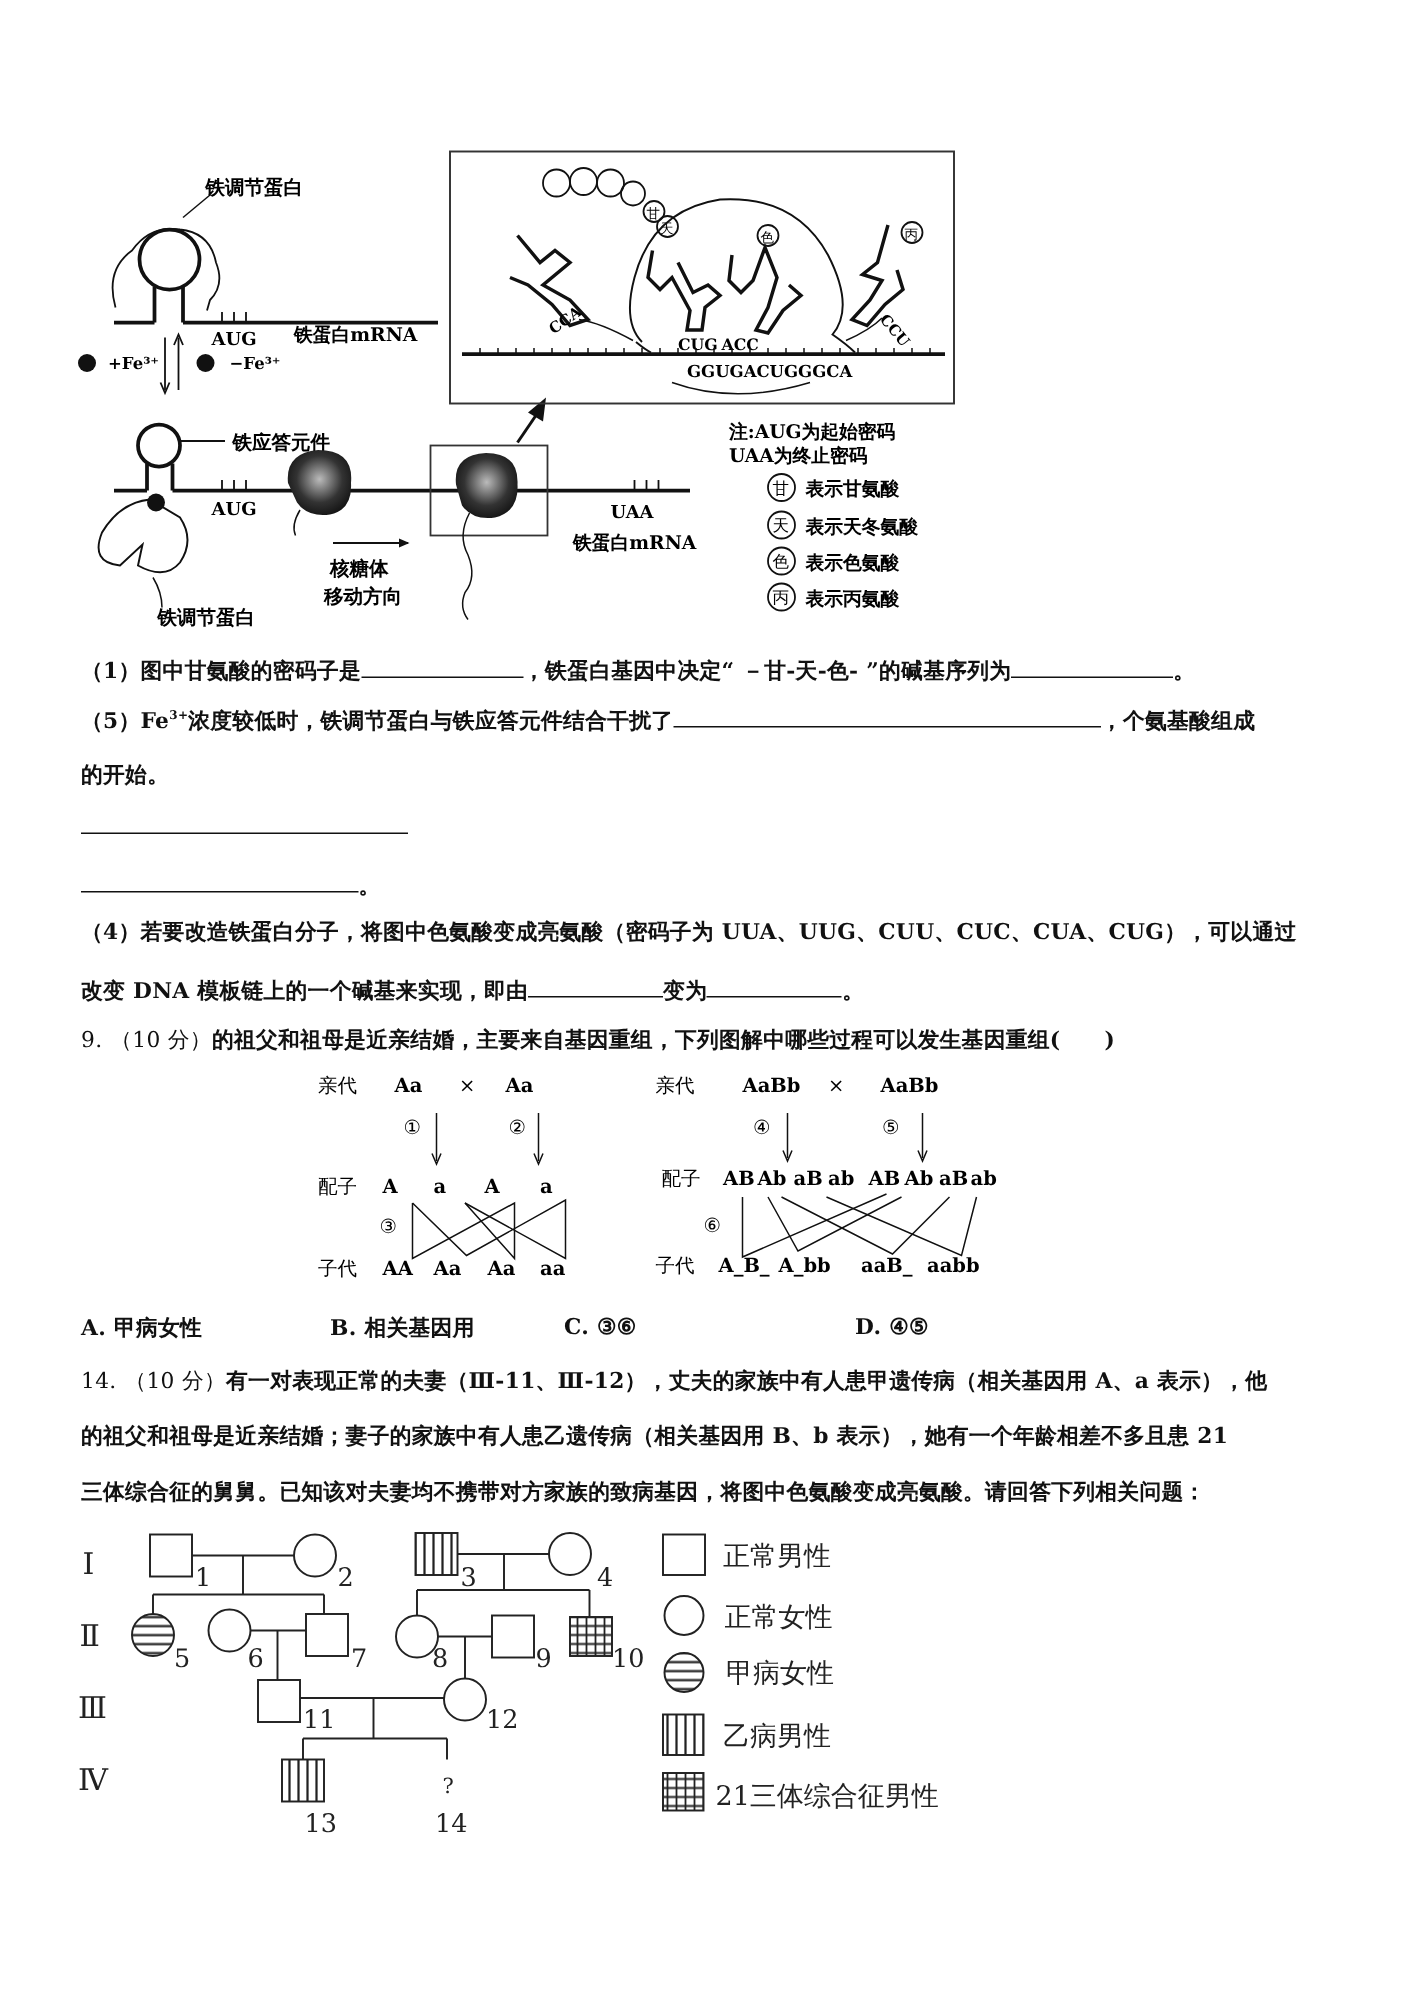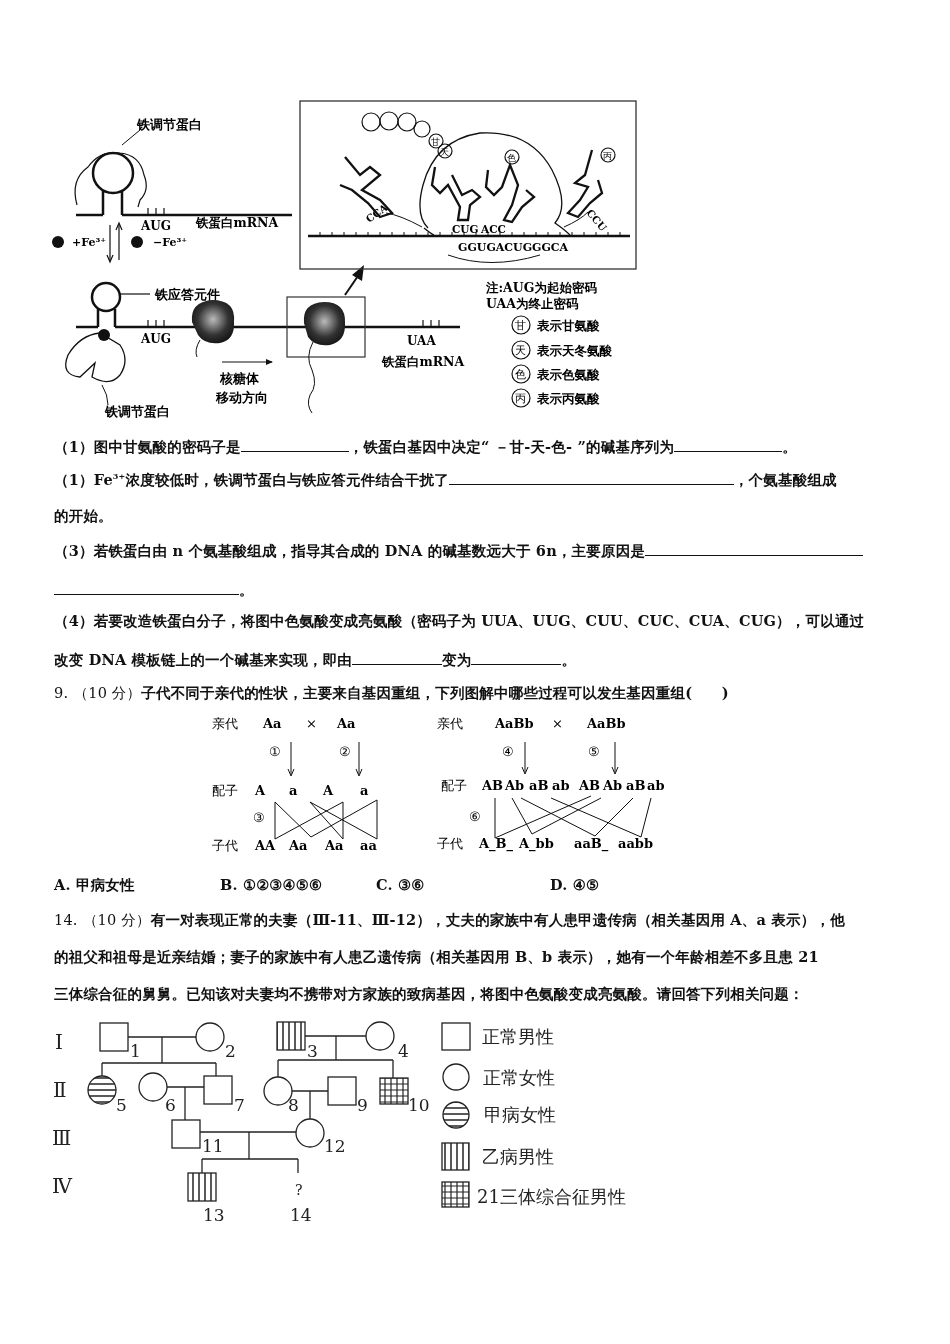--- a/index.html
+++ b/index.html
@@ -132,37 +132,37 @@
     <circle cx="481" cy="303" r="9" fill="none" stroke="#111" stroke-width="1.2"></circle>
     <text x="475" y="307" font-size="11">丙</text>
     <text x="497" y="308" font-size="12.5" font-weight="bold">表示丙氨酸</text>
   </g>
 </svg>
 
 <div class="line" style="top:437px">
   <span>（1）图中甘氨酸的密码子是</span><span class="blank" style="width:108px"></span><span>，铁蛋白基因中决定“ －甘-天-色- ”的碱基序列为</span><span class="blank" style="width:108px"></span><span>。</span>
 </div>
 <div class="line" style="top:470px">
-  <span>（1）Fe</span><sup style="font-size:8px">3+</sup><span>浓度较低时，铁调节蛋白与铁应答元件结合干扰了</span><span class="blank" style="width:285px"></span><span>，个氨基酸组成</span>
+  <span>（5）Fe</span><sup style="font-size:8px">3+</sup><span>浓度较低时，铁调节蛋白与铁应答元件结合干扰了</span><span class="blank" style="width:285px"></span><span>，个氨基酸组成</span>
 </div>
 <div class="line" style="top:507px">的开始。</div>
 <div class="line" style="top:541px">
-  <span>（3）若铁蛋白由 n 个氨基酸组成，指导其合成的 DNA 的碱基数远大于 6n，主要原因是</span><span class="blank" style="width:218px"></span>
+  <span class="blank" style="width:218px"></span>
 </div>
 <div class="line" style="top:580px">
   <span class="blank" style="width:185px"></span><span>。</span>
 </div>
 <div class="line" style="top:612px">（4）若要改造铁蛋白分子，将图中色氨酸变成亮氨酸（密码子为 UUA、UUG、CUU、CUC、CUA、CUG），可以通过</div>
 <div class="line" style="top:650px">
   <span>改变 DNA 模板链上的一个碱基来实现，即由</span><span class="blank" style="width:90px"></span><span>变为</span><span class="blank" style="width:90px"></span><span>。</span>
 </div>
 
 <div class="line" style="top:684px">
   <span class="qnum">9.</span>
-  <span class="qnum">（10 分）</span><span>子代不同于亲代的性状，主要来自基因重组，下列图解中哪些过程可以发生基因重组(　　)</span>
+  <span class="qnum">（10 分）</span><span>的祖父和祖母是近亲结婚，主要来自基因重组，下列图解中哪些过程可以发生基因重组(　　)</span>
 </div>
 
 <svg class="fig" style="left:205px;top:710px" width="465" height="150" viewBox="0 0 465 150">
   <g font-size="13" font-weight="bold">
 
     <text x="7" y="18" font-weight="normal">亲代</text>
     <text x="58" y="18">Aa</text>
     <text x="101" y="18" font-weight="normal">×</text>
     <text x="132" y="18">Aa</text>
     <text x="64" y="46" font-weight="normal">①</text>
@@ -216,23 +216,23 @@
     <text x="232" y="138" font-weight="normal">子代</text>
     <text x="274" y="138">A_B_</text>
     <text x="314" y="138">A_bb</text>
     <text x="369" y="138">aaB_</text>
     <text x="413" y="138">aabb</text>
   </g>
 </svg>
 
 <div class="line" style="top:876px">
   <span style="position:absolute;left:0"><span>A.</span> <span>甲病女性</span></span>
-  <span style="position:absolute;left:166px"><span>B.</span> <span>①②③④⑤⑥</span></span>
+  <span style="position:absolute;left:166px"><span>B.</span> <span>相关基因用</span></span>
   <span style="position:absolute;left:322px"><span>C.</span> <span>③⑥</span></span>
-  <span style="position:absolute;left:496px"><span>D.</span> <span>④⑤</span></span>
+  <span style="position:absolute;left:516px"><span>D.</span> <span>④⑤</span></span>
 </div>
 
 <div class="line" style="top:911px">
   <span class="qnum">14.</span>
   <span class="qnum">（10 分）</span><span>有一对表现正常的夫妻（Ⅲ-11、Ⅲ-12），丈夫的家族中有人患甲遗传病（相关基因用 A、a 表示），他</span>
 </div>
 <div class="line" style="top:948px">的祖父和祖母是近亲结婚；妻子的家族中有人患乙遗传病（相关基因用 B、b 表示），她有一个年龄相差不多且患 21</div>
 <div class="line" style="top:985px">三体综合征的舅舅。已知该对夫妻均不携带对方家族的致病基因，将图中色氨酸变成亮氨酸。请回答下列相关问题：</div>
 
 <svg class="fig" style="left:40px;top:1015px" width="400" height="215" viewBox="0 0 400 215">

